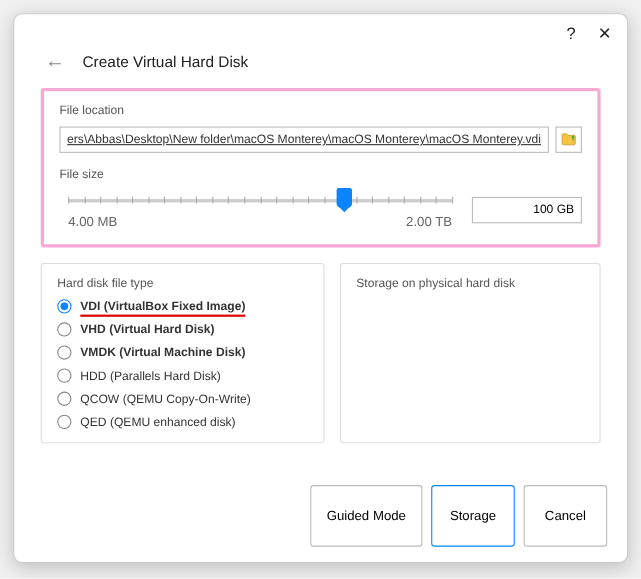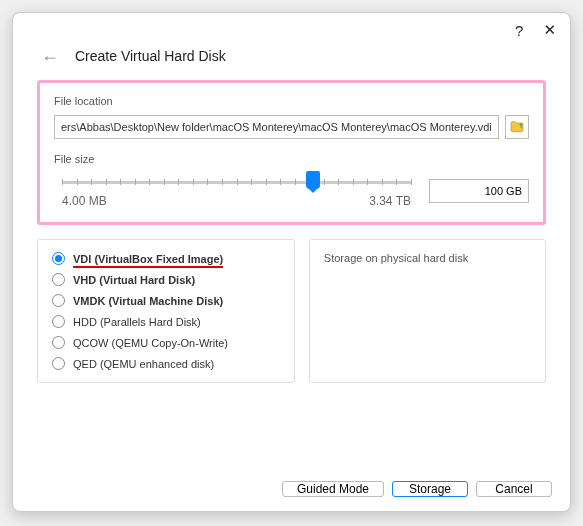--- a/index.html
+++ b/index.html
@@ -8,21 +8,21 @@
 .titlebar { display: flex; justify-content: flex-end; align-items: center; padding: 8px 14px 0 14px; gap: 20px; }
 .titlebar span { font-size: 15px; color: #222; cursor: pointer; }
 .header { display: flex; align-items: center; gap: 16px; padding: 6px 28px 14px 28px; }
 .back-arrow { color: #888; font-size: 18px; cursor: pointer; }
 .title { font-size: 14px; color: #222; }
 .content { padding: 0 24px 8px 24px; flex: 1; overflow: hidden; }
 .group { border: 3px solid #f9a8d4; border-radius: 3px; padding: 12px 14px 14px 14px; margin-bottom: 14px; position: relative; }
 .group-label { font-size: 11px; color: #555; margin-bottom: 8px; display: block; }
 .section-label { font-size: 11px; color: #555; margin-bottom: 8px; display: block; }
 .path-row { display: flex; gap: 6px; align-items: center; }
-.path-input { flex: 1; border: 1px solid #bbb; padding: 4px 6px; font-size: 11px; color: #333; height: 24px; background: #fff; }
+.path-input { flex: 1; border: 1px solid #bbb; padding: 4px 6px; font-size: 11px; color: #333; height: 24px; background: #fff; text-decoration: underline; }
 .browse-btn { width: 24px; height: 24px; border: 1px solid #bbb; background: #fff; display: flex; align-items: center; justify-content: center; cursor: pointer; }
 .browse-btn svg { width: 16px; height: 16px; }
 .size-section { margin-top: 14px; }
 .slider-row { display: flex; gap: 10px; align-items: center; margin-top: 6px; }
 .slider-wrap { flex: 1; position: relative; padding-top: 8px; }
 .slider-track { height: 3px; background: #ccc; position: relative; margin: 0 8px; }
 .slider-tick { position: absolute; width: 1px; height: 6px; background: #aaa; top: -2px; }
 .slider-thumb { position: absolute; width: 14px; height: 18px; background: #0a84ff; border-radius: 2px 2px 4px 4px; top: -10px; transform: translateX(-50%); }
 .slider-thumb::after { content: ''; position: absolute; bottom: -4px; left: 50%; transform: translateX(-50%); border-left: 5px solid transparent; border-right: 5px solid transparent; border-top: 5px solid #0a84ff; }
 .slider-labels { display: flex; justify-content: space-between; font-size: 12px; color: #666; margin: 10px 8px 0 8px; }
@@ -36,21 +36,21 @@
 .radio { width: 13px; height: 13px; border: 1px solid #888; border-radius: 50%; display: flex; align-items: center; justify-content: center; flex-shrink: 0; }
 .radio.checked { border-color: #0a84ff; }
 .radio.checked::after { content: ''; width: 7px; height: 7px; background: #0a84ff; border-radius: 50%; }
 .checkbox { width: 13px; height: 13px; border: 1px solid #aaa; flex-shrink: 0; }
 .check-item.disabled { color: #aaa; cursor: default; }
 .check-item.disabled .checkbox { border-color: #ccc; background: #f5f5f5; }
 .bold { font-weight: 600; }
 .underline-red { position: relative; display: inline-block; }
 .underline-red::after { content: ''; position: absolute; left: 0; right: 0; bottom: -3px; height: 2px; background: #d00; }
 .footer { display: flex; justify-content: flex-end; gap: 8px; padding: 10px 18px 14px 18px; }
-.btn { min-width: 76px; padding: 0 14px; font-size: 12px; border: 1px solid #bbb; background: #fff; border-radius: 3px; cursor: pointer; text-align: center; }
+.btn { min-width: 76px; padding: 20px 14px; font-size: 12px; border: 1px solid #bbb; background: #fff; border-radius: 3px; cursor: pointer; text-align: center; }
 .btn.primary { border: 1.5px solid #0a84ff; }
 </style>
 </head>
 <body>
 
 <div class="dialog">
   <div class="titlebar">
     <span>?</span>
     <span>✕</span>
   </div>
@@ -99,30 +99,31 @@
                 <div class="slider-tick" style="left: 79.1667%;"></div>
                 <div class="slider-tick" style="left: 83.3333%;"></div>
                 <div class="slider-tick" style="left: 87.5%;"></div>
                 <div class="slider-tick" style="left: 91.6667%;"></div>
                 <div class="slider-tick" style="left: 95.8333%;"></div>
                 <div class="slider-tick" style="left: 100%;"></div>
                 <div class="slider-thumb" style="left: 72%;"></div>
               </div>
             <div class="slider-labels">
               <span>4.00 MB</span>
-              <span>3.34 TB</span>
+              <span>2.00 TB</span>
             </div>
           </div>
           <input class="size-input" value="100 GB" style="">
         </div>
       </div>
     </div>
 
     <div class="two-col">
       <div class="col col-left">
+        <span class="section-label">Hard disk file type</span>
         <div id="filetype-options">
             <div class="radio-item">
               <div class="radio checked"></div>
               <span class="bold"><span class="underline-red">VDI (VirtualBox Fixed Image)</span></span>
             </div>
             <div class="radio-item">
               <div class="radio"></div>
               <span class="bold">VHD (Virtual Hard Disk)</span>
             </div>
             <div class="radio-item">

